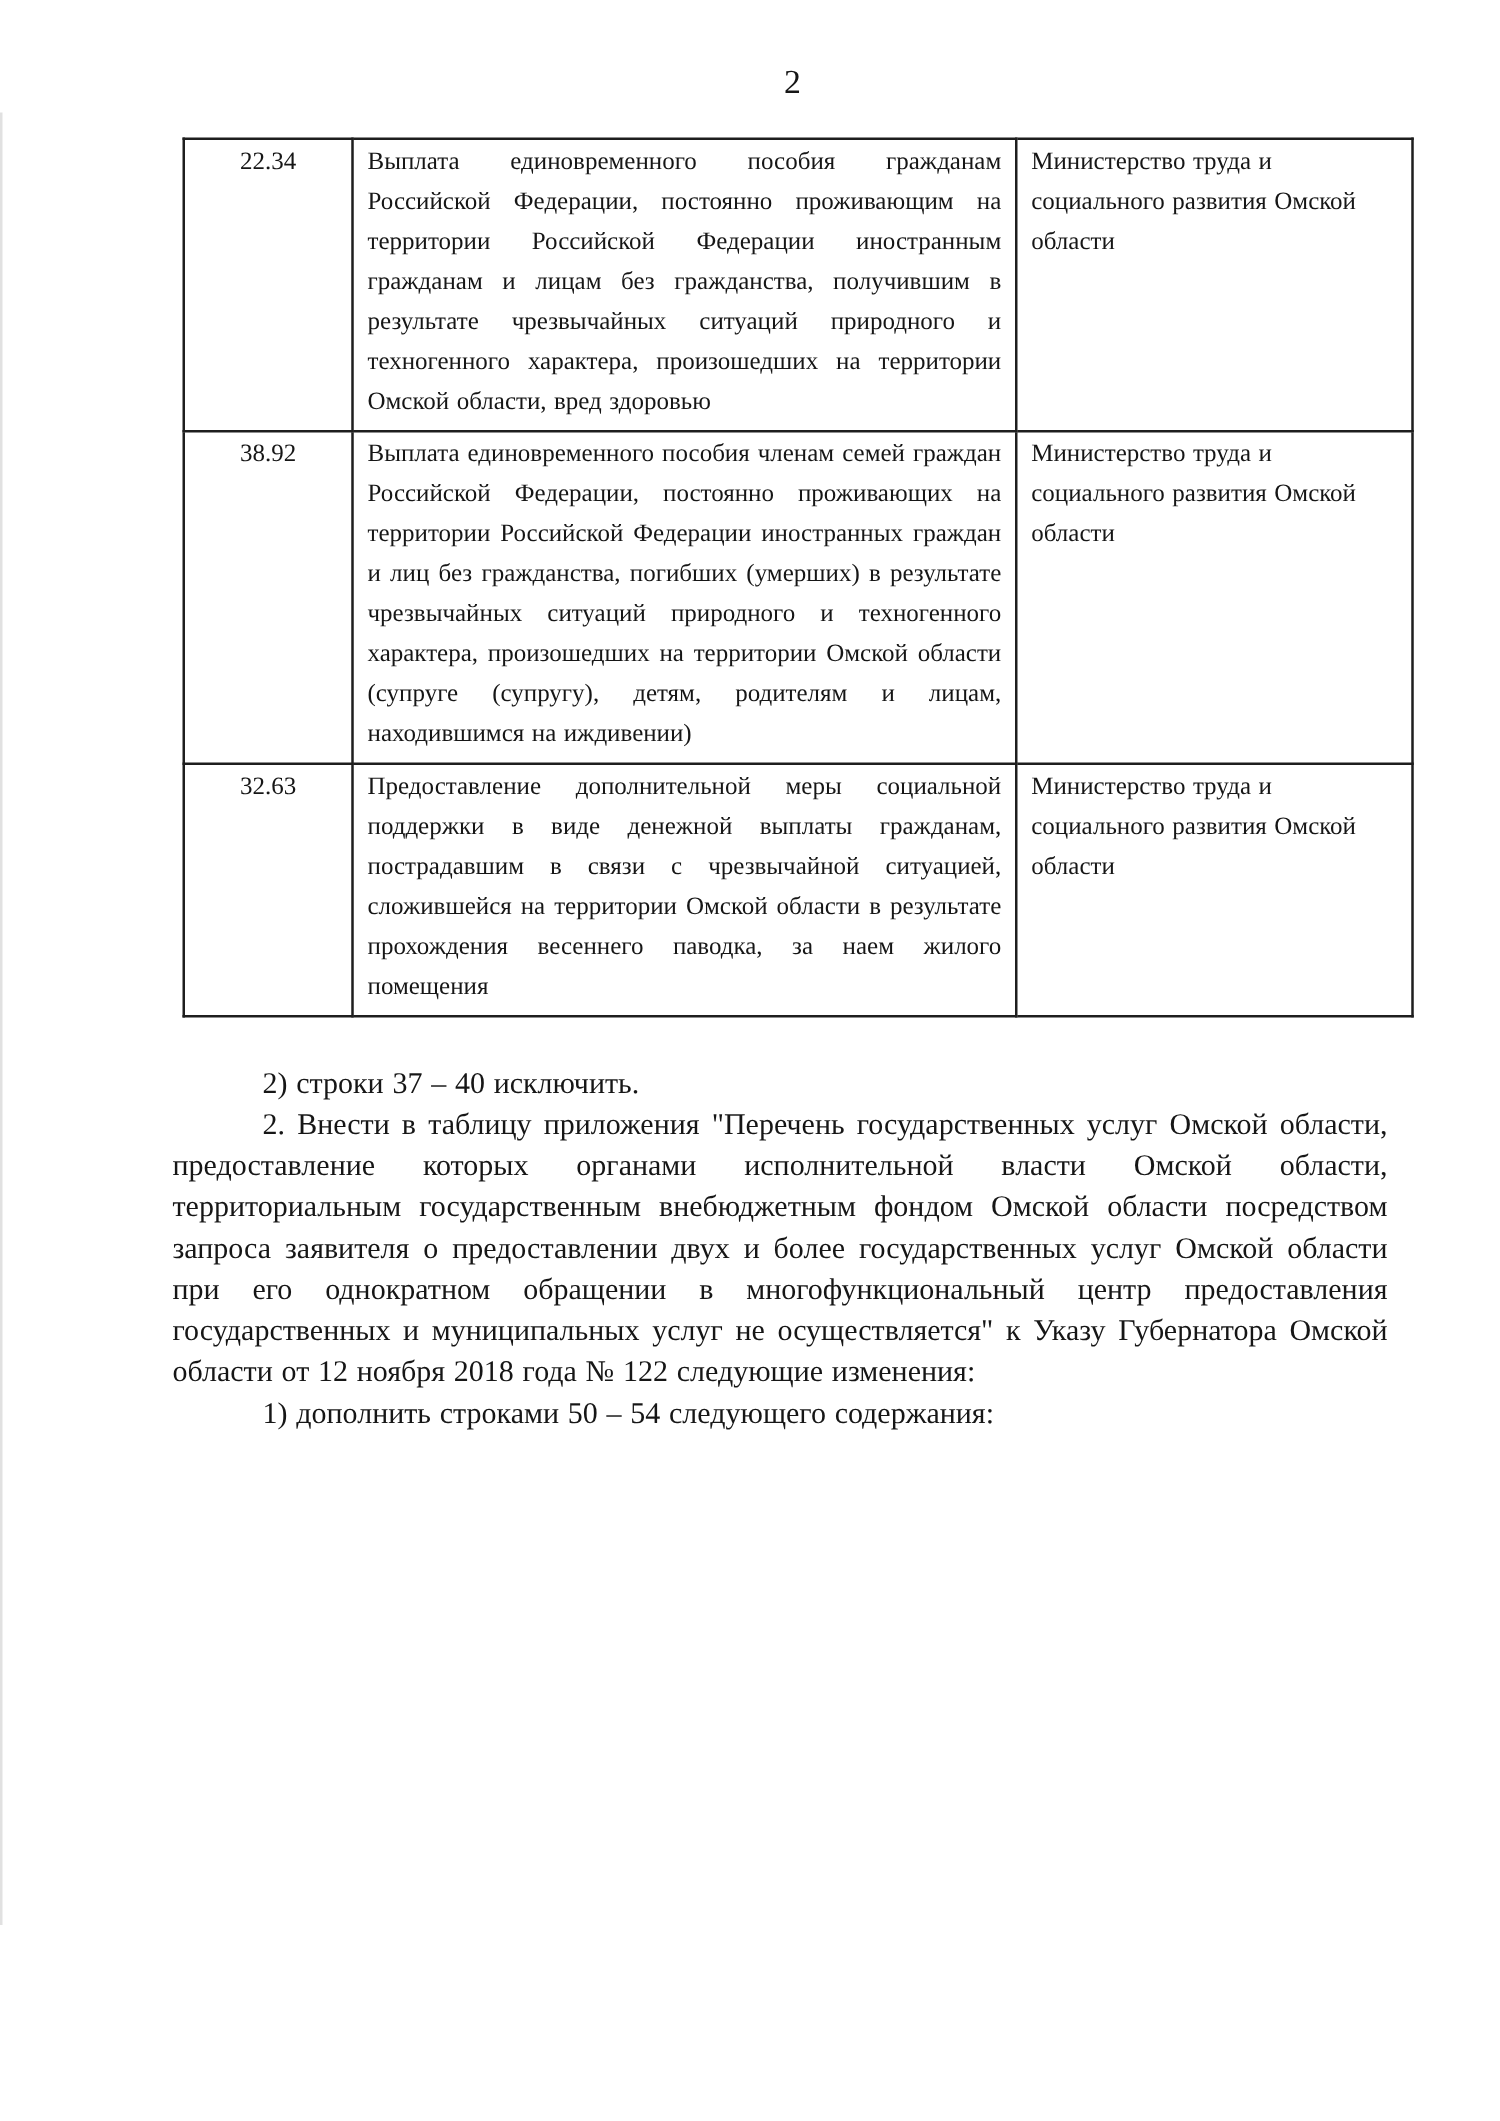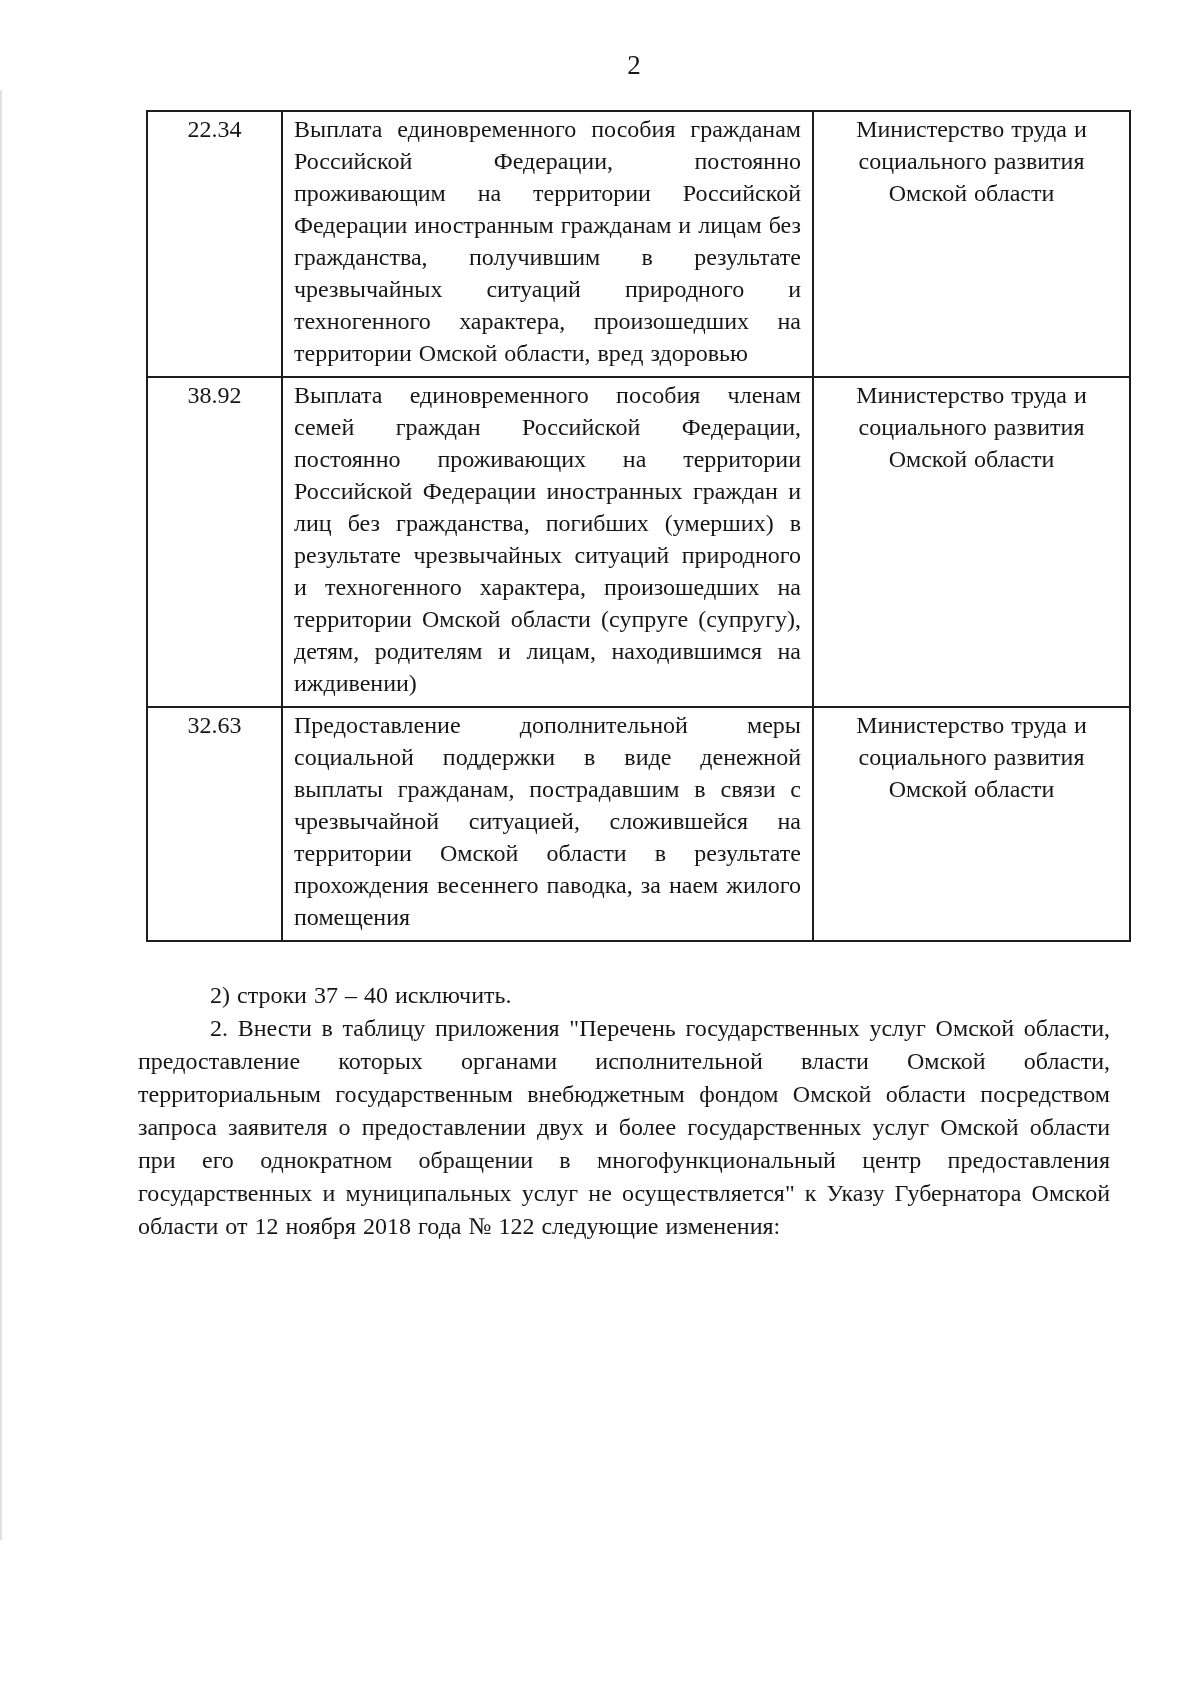--- a/index.html
+++ b/index.html
@@ -37,38 +37,38 @@
   }
   table.doc-table {
     margin-left: 146px;
     width: 967px;
     border-collapse: collapse;
     table-layout: fixed;
   }
   table.doc-table td {
     border: 2px solid #1e1e1e;
     vertical-align: top;
-    font-size: 24px;
+    font-size: 20px;
     line-height: 32px;
     padding: 1px 11px 7px 11px;
     word-spacing: 1px;
   }
   td.col-num {
     width: 135px;
     text-align: center;
     padding-left: 4px;
     padding-right: 10px;
   }
   td.col-service {
     width: 531px;
     text-align: justify;
   }
   td.col-authority {
     width: 317px;
-    text-align: center;
+    text-align: left;
     padding-left: 15px;
     padding-right: 8px;
   }
   .body-text {
     margin: 37px 0 12px 138px;
     width: 972px;
     font-size: 24px;
     line-height: 33px;
     text-align: justify;
     word-spacing: 1px;
@@ -102,15 +102,16 @@
         <td class="col-num">32.63</td>
         <td class="col-service">Предоставление дополнительной меры социальной поддержки в виде денежной выплаты гражданам, пострадавшим в связи с чрезвычайной ситуацией, сложившейся на территории Омской области в результате прохождения весеннего паводка, за наем жилого помещения</td>
         <td class="col-authority">Министерство труда и социального развития Омской области</td>
       </tr>
     </tbody>
   </table>
 
   <div class="body-text">
     <p>2) строки 37 – 40 исключить.</p>
     <p>2. Внести в таблицу приложения "Перечень государственных услуг Омской области, предоставление которых органами исполнительной власти Омской области, территориальным государственным внебюджетным фондом Омской области посредством запроса заявителя о предоставлении двух и более государственных услуг Омской области при его однократном обращении в многофункциональный центр предоставления государственных и муниципальных услуг не осуществляется" к Указу Губернатора Омской области от 12 ноября 2018 года № 122 следующие изменения:</p>
+    <p>1) дополнить строками 50 – 54 следующего содержания:</p>
   </div>
 
 </div>
 
 </body></html>

